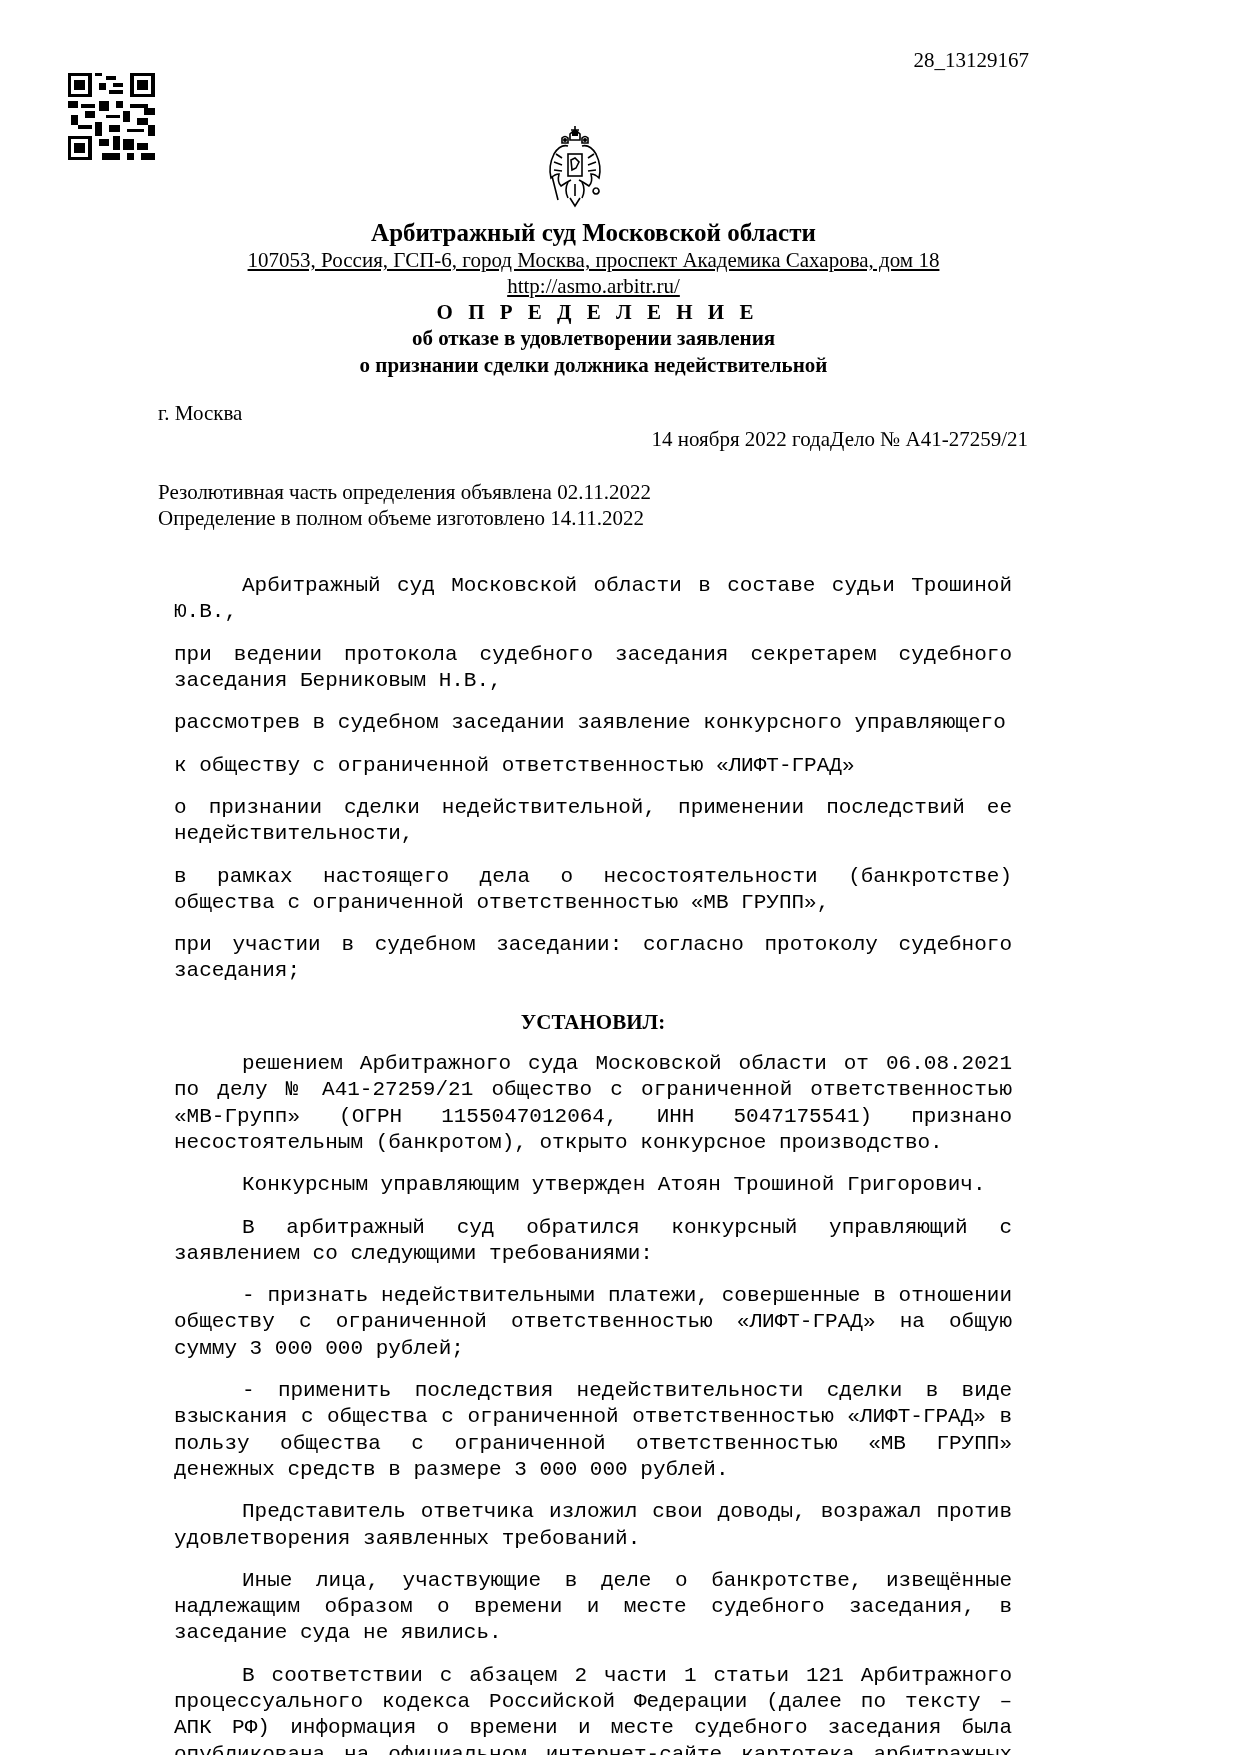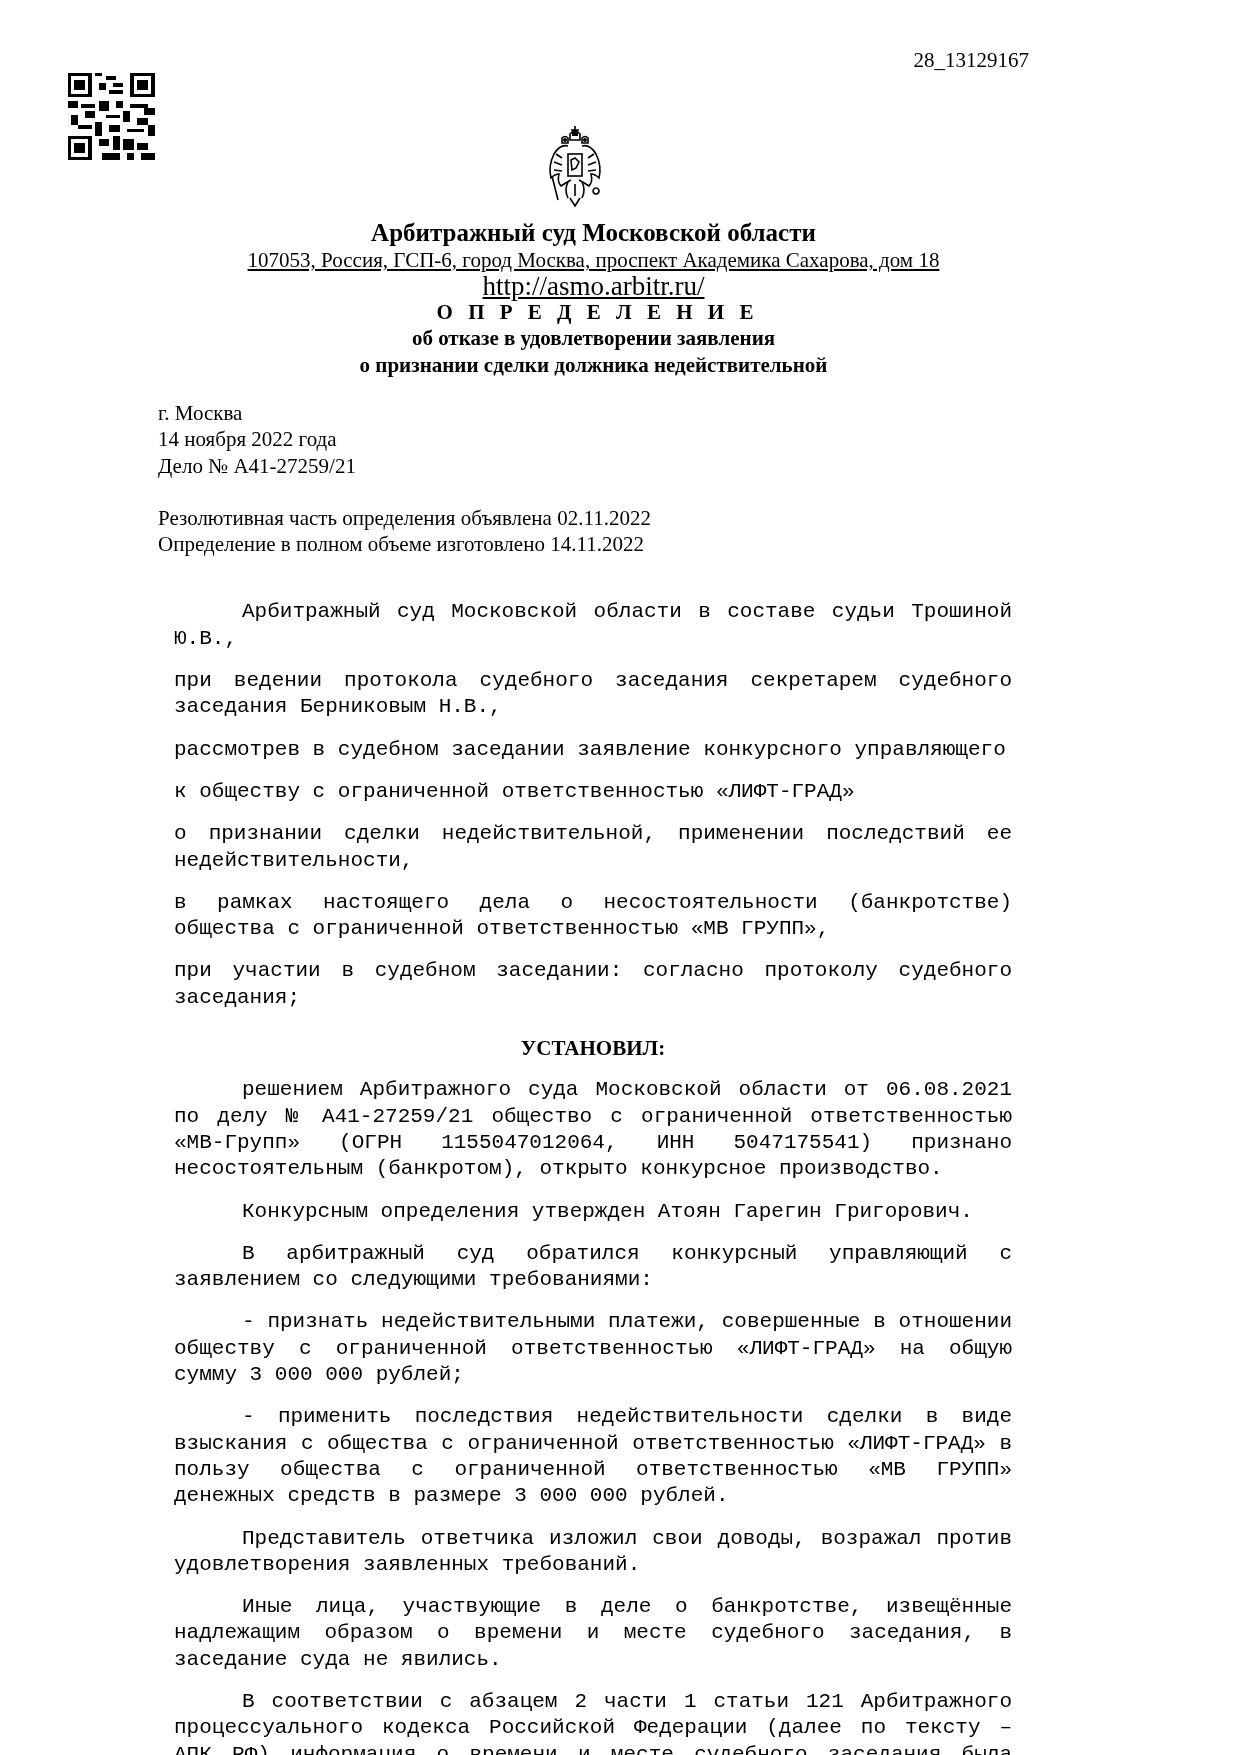--- a/index.html
+++ b/index.html
@@ -4,25 +4,25 @@
 <style>
   html, body { margin: 0; padding: 0; background: #ffffff; }
   body { width: 1241px; height: 1755px; position: relative; overflow: hidden;
          font-family: "Liberation Serif", "DejaVu Serif", serif; color: #000; }
   .qr { position: absolute; left: 65px; top: 73px; width: 92px; height: 87px; }
   .doc-id { position: absolute; right: 212px; top: 48px; font-size: 21px; }
   .emblem { position: absolute; left: 546px; top: 124px; width: 58px; height: 86px; }
   .header { position: absolute; left: 0; width: 1187px; top: 218px; text-align: center; }
   .court-name { font-size: 25px; font-weight: bold; line-height: 30px; }
   .address { font-size: 21px; line-height: 25px; text-decoration: underline; }
-  .url { font-size: 27px; line-height: 26px; text-decoration: underline; color: #000; }
+  .url { font-size: 21px; line-height: 26px; text-decoration: underline; color: #000; }
   .doc-title { font-size: 21px; font-weight: bold; letter-spacing: 5px; line-height: 26px; margin-left: 8px; }
   .doc-sub { font-size: 21px; font-weight: bold; line-height: 27px; }
   .body { position: absolute; left: 158px; width: 870px; top: 400px; font-size: 21px; line-height: 26.3px; }
-  .row { display: flex; justify-content: flex-end; flex-direction: column; }
+  .row { display: flex; justify-content: flex-end; }
   .gap { height: 26px; }
   .p { text-align: justify; margin: 16px; font-family: Liberation Mono, monospace; }
   .ind { text-indent: 68px; }
   .center-bold { text-align: center; font-weight: bold; margin-top: 24px; }
   .link { text-decoration: underline; color: #000; }
 </style>
 </head>
 <body>
 
 <svg class="qr" viewBox="0 0 25 25" shape-rendering="crispEdges">
@@ -113,20 +113,20 @@
   <p class="p">при ведении протокола судебного заседания секретарем судебного заседания Берниковым Н.В.,</p>
   <p class="p">рассмотрев в судебном заседании заявление конкурсного управляющего</p>
   <p class="p">к обществу с ограниченной ответственностью «ЛИФТ-ГРАД»</p>
   <p class="p">о признании сделки недействительной, применении последствий ее недействительности,</p>
   <p class="p">в рамках настоящего дела о несостоятельности (банкротстве) общества с ограниченной ответственностью «МВ ГРУПП»,</p>
   <p class="p">при участии в судебном заседании: согласно протоколу судебного заседания;</p>
 
   <div class="center-bold">УСТАНОВИЛ:</div>
 
   <p class="p ind">решением Арбитражного суда Московской области от 06.08.2021 по делу № А41-27259/21 общество с ограниченной ответственностью «МВ-Групп» (ОГРН 1155047012064, ИНН 5047175541) признано несостоятельным (банкротом), открыто конкурсное производство.</p>
-  <p class="p ind">Конкурсным определения утвержден Атоян Гарегин Григорович.</p>
+  <p class="p ind">Конкурсным управляющим утвержден Атоян Трошиной Григорович.</p>
   <p class="p ind">В арбитражный суд обратился конкурсный управляющий с заявлением со следующими требованиями:</p>
   <p class="p ind">- признать недействительными платежи, совершенные в отношении обществу с ограниченной ответственностью «ЛИФТ-ГРАД» на общую сумму 3 000 000 рублей;</p>
   <p class="p ind">- применить последствия недействительности сделки в виде взыскания с общества с ограниченной ответственностью «ЛИФТ-ГРАД» в пользу общества с ограниченной ответственностью «МВ ГРУПП» денежных средств в размере 3 000 000 рублей.</p>
   <p class="p ind">Представитель ответчика изложил свои доводы, возражал против удовлетворения заявленных требований.</p>
   <p class="p ind">Иные лица, участвующие в деле о банкротстве, извещённые надлежащим образом о времени и месте судебного заседания, в заседание суда не явились.</p>
   <p class="p ind"><span>В соответствии с абзацем 2 части 1 статьи 121 Арбитражного процессуального кодекса Российской Федерации (далее по тексту – АПК РФ) информация о времени и месте судебного заседания была опубликована на официальном интернет-сайте картотека арбитражных дел </span><a class="link">http://kad.arbitr.ru</a><span>.</span></p>
 </div>
 
 </body></html>

